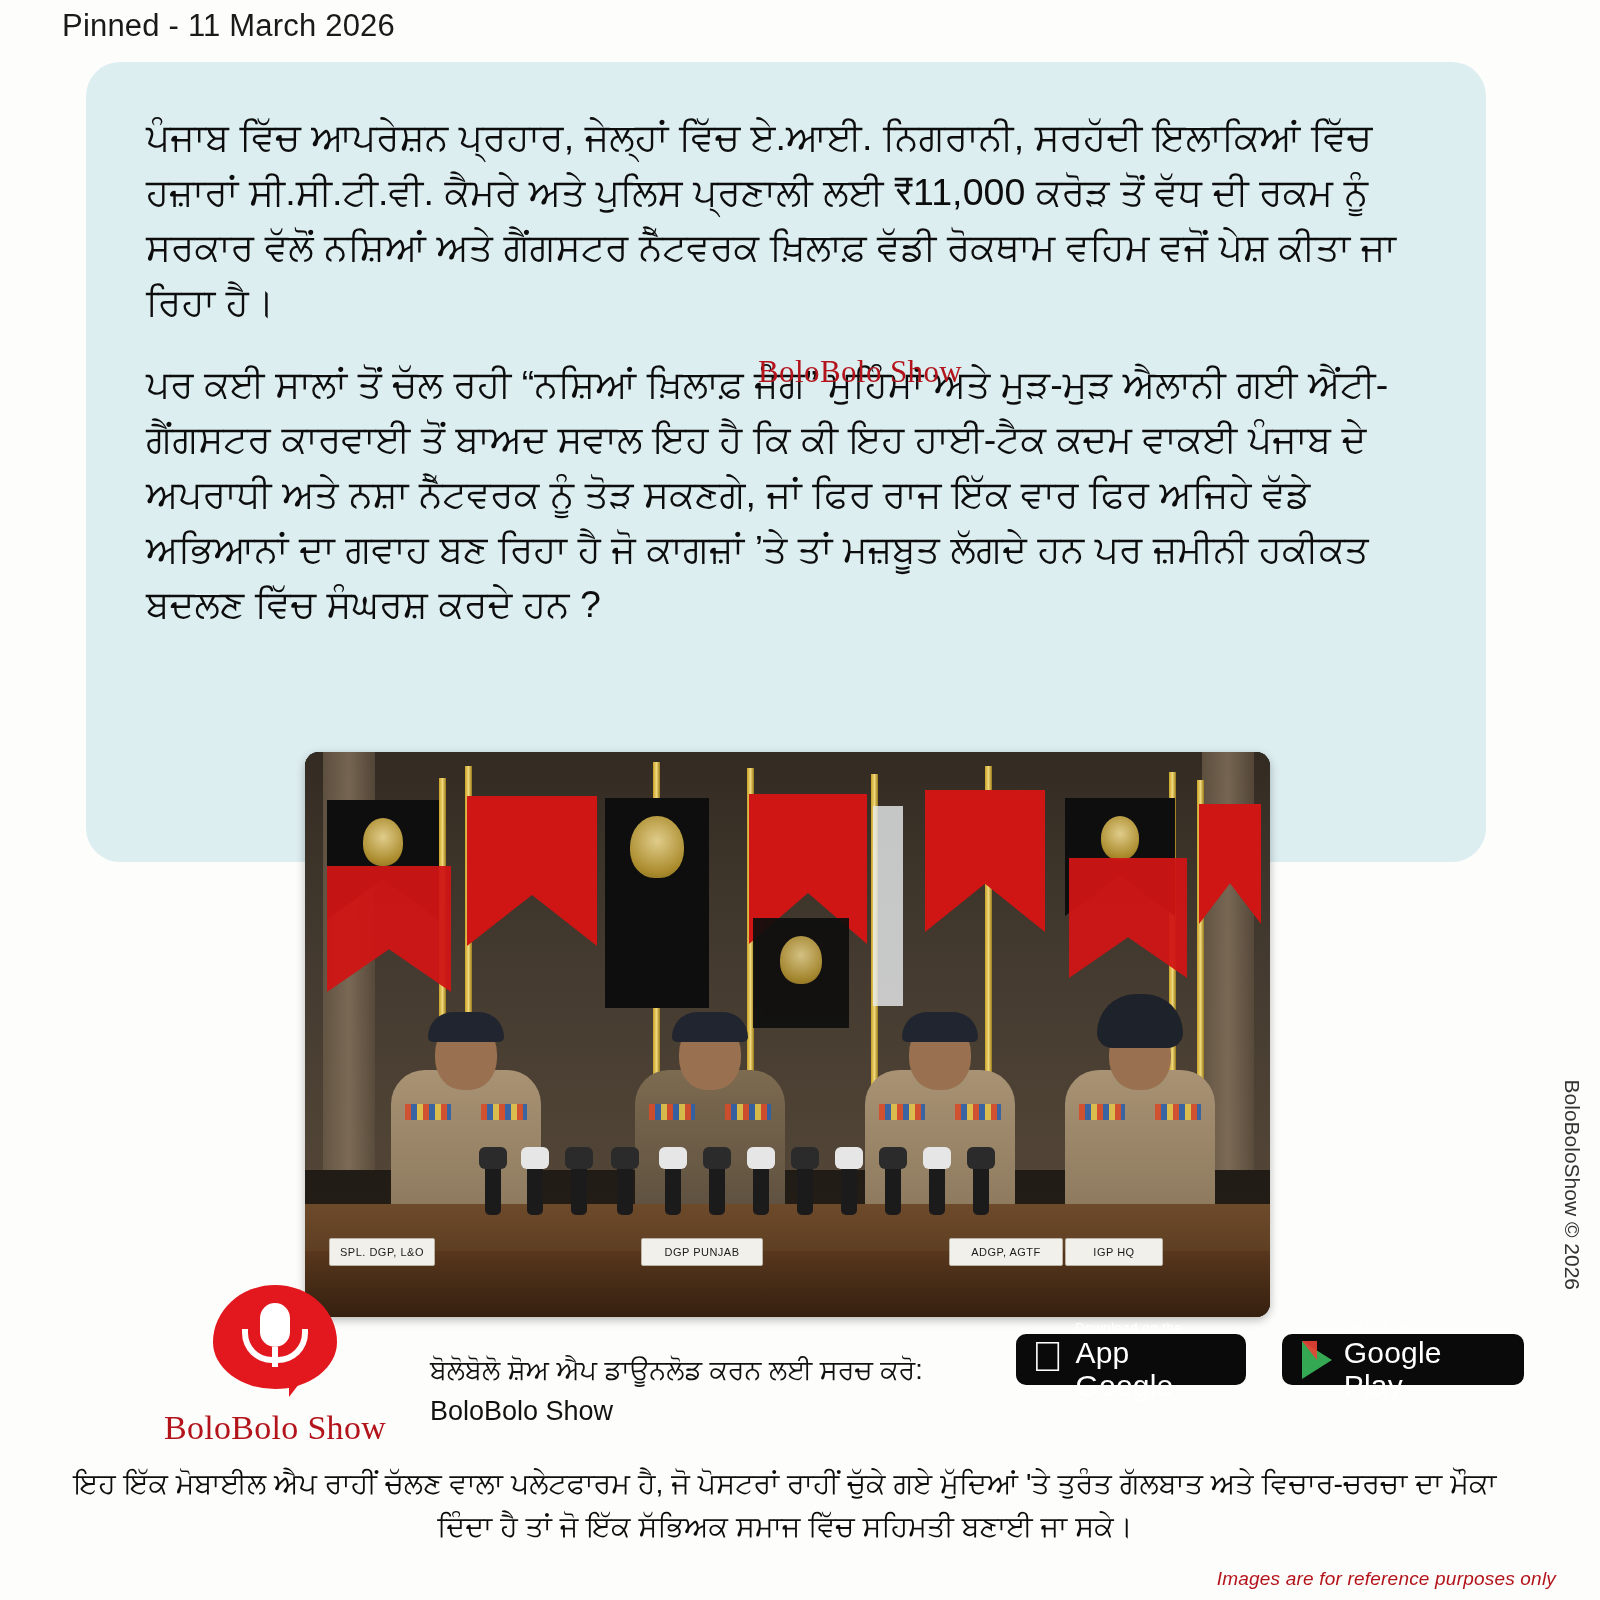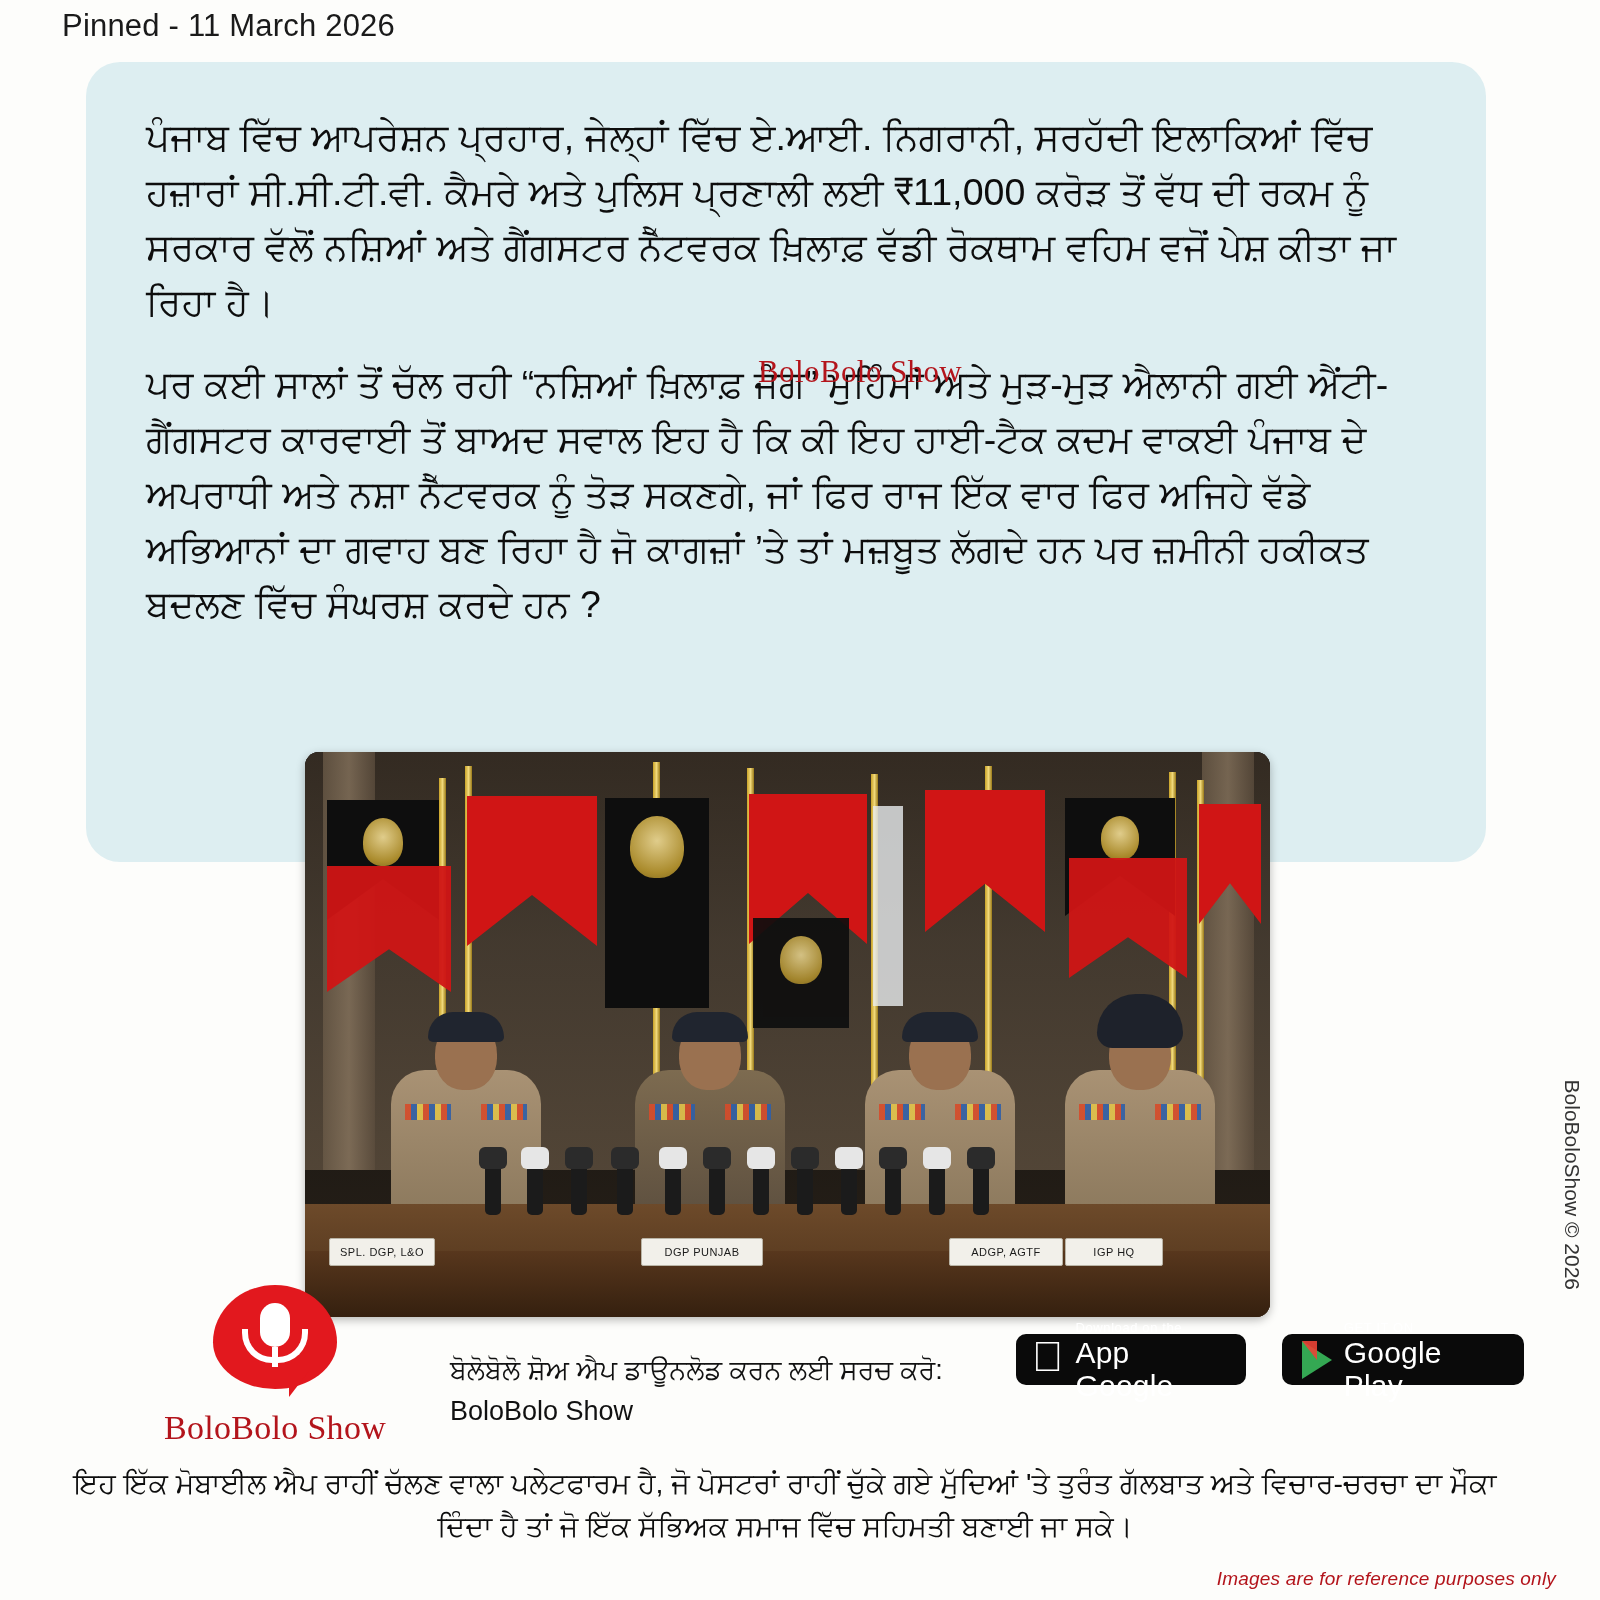--- a/index.html
+++ b/index.html
@@ -308,21 +308,20 @@
   }
 
   .download-text {
     position: absolute;
     left: 430px;
     top: 1350px;
     width: 540px;
     font-size: 27px;
     line-height: 1.5;
     color: #111;
-    margin-left: 20px;
   }
 
   .store-badge {
     position: absolute;
     top: 1334px;
     height: 51px;
     background: #0a0a0a;
     border-radius: 10px;
     display: flex;
     align-items: center;

